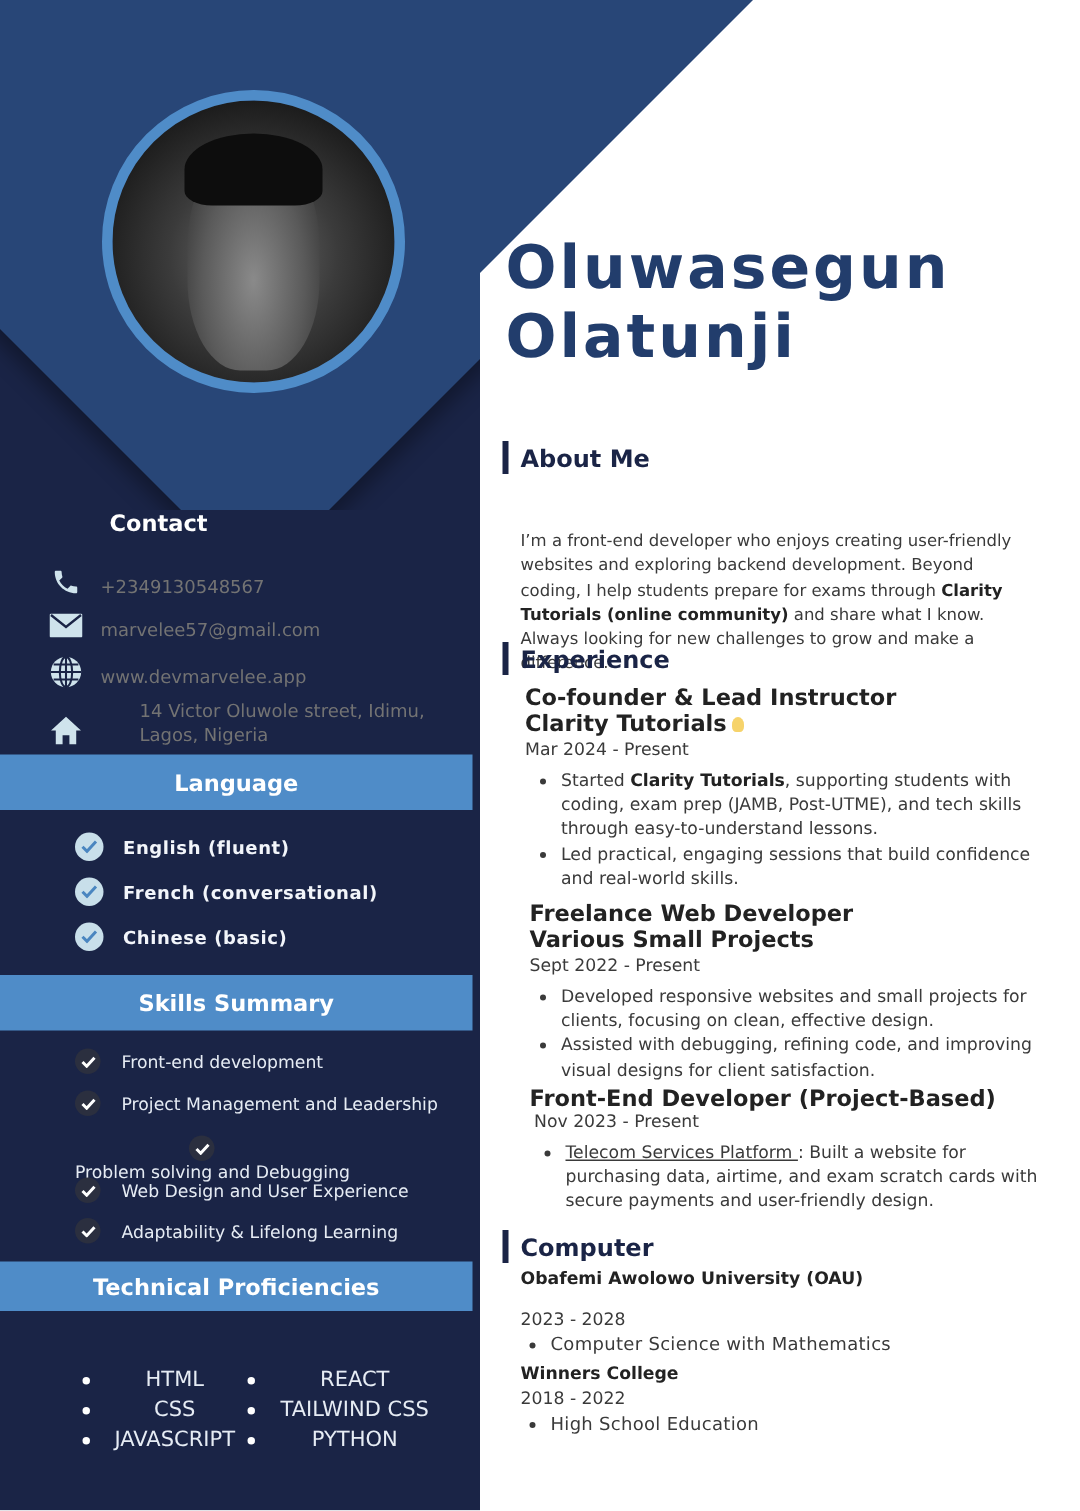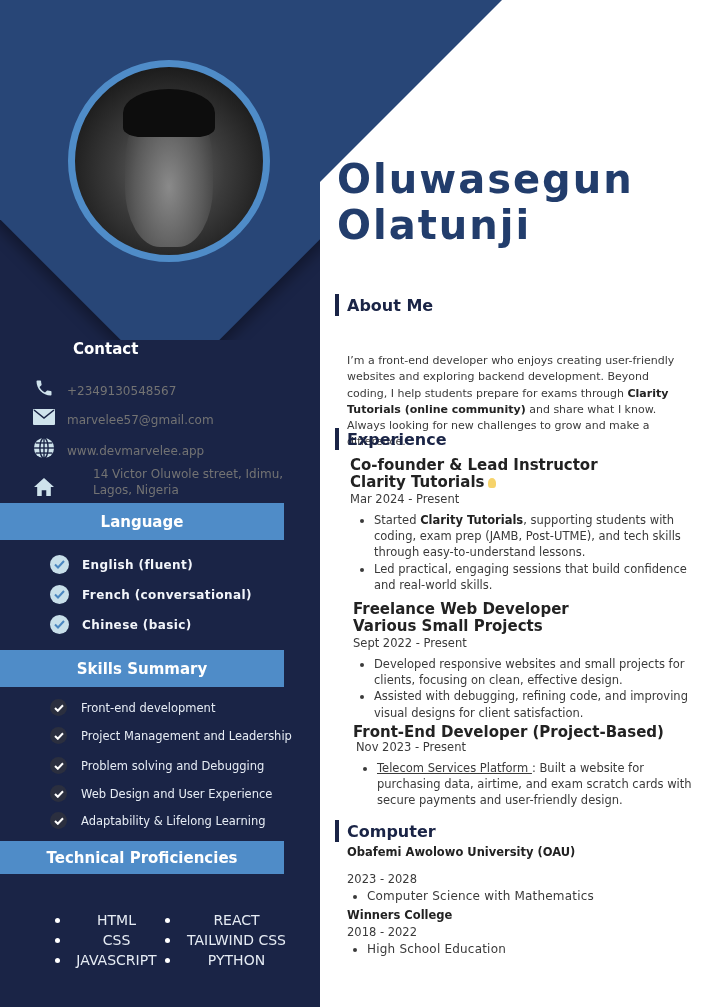--- a/index.html
+++ b/index.html
@@ -50,21 +50,21 @@
     border-radius: 50% 50% 20% 20%; background: #0d0d0d;
   }
 
   
   .contact-title { position: absolute; left: 73px; top: 340px; color: #ffffff; font-weight: bold; font-size: 15px; }
   .contact-item { position: absolute; left: 32px; display: flex; align-items: flex-end; color: #737373; font-size: 12px; line-height: 16px; }
   .contact-item .ic { width: 24px; height: 22px; margin-right: 11px; display: flex; align-items: center; justify-content: center; flex-shrink: 0; }
   .contact-item .ic svg { fill: #cfe3ec; }
 
   .band {
-    position: absolute; left: 0; width: 284px; background: #4f8cc8;
+    position: absolute; left: 0; width: 315px; background: #4f8cc8;
     color: #ffffff; font-weight: bold; font-size: 15px; text-align: center;
     display: flex; align-items: center; justify-content: center;
   }
 
   .lang-item { position: absolute; left: 50px; display: flex; align-items: center; color: #f2f5fa; font-weight: bold; font-size: 12px; letter-spacing: 0.4px; }
   .lang-item .chk { width: 19px; height: 19px; border-radius: 50%; background: #c8dfea; margin-right: 13px; display: flex; align-items: center; justify-content: center; }
 
   .skill-item { position: absolute; left: 50px; display: flex; align-items: center; color: #e6ecf4; font-size: 11.5px; }
   .skill-item .chk { width: 17px; height: 17px; border-radius: 50%; background: #2b2f3f; margin-right: 14px; display: flex; align-items: center; justify-content: center; }
 
@@ -196,21 +196,21 @@
     <span>Front-end development</span>
   </div>
   <div class="skill-item" style="top:727px;">
     <span class="chk">
         <svg width="10" height="8" viewBox="0 0 10 8">
           <path d="M1 4 L3.8 6.8 L9 1.2" stroke="#fff" stroke-width="2" fill="none"></path>
         </svg>
       </span>
     <span>Project Management and Leadership</span>
   </div>
-  <div class="skill-item" style="top:757px;">
+  <div class="skill-item" style="top:757px;flex-direction:column;">
     <span class="chk">
         <svg width="10" height="8" viewBox="0 0 10 8">
           <path d="M1 4 L3.8 6.8 L9 1.2" stroke="#fff" stroke-width="2" fill="none"></path>
         </svg>
       </span>
     <span>Problem solving and Debugging</span>
   </div>
   <div class="skill-item" style="top:785px;">
     <span class="chk">
         <svg width="10" height="8" viewBox="0 0 10 8">

